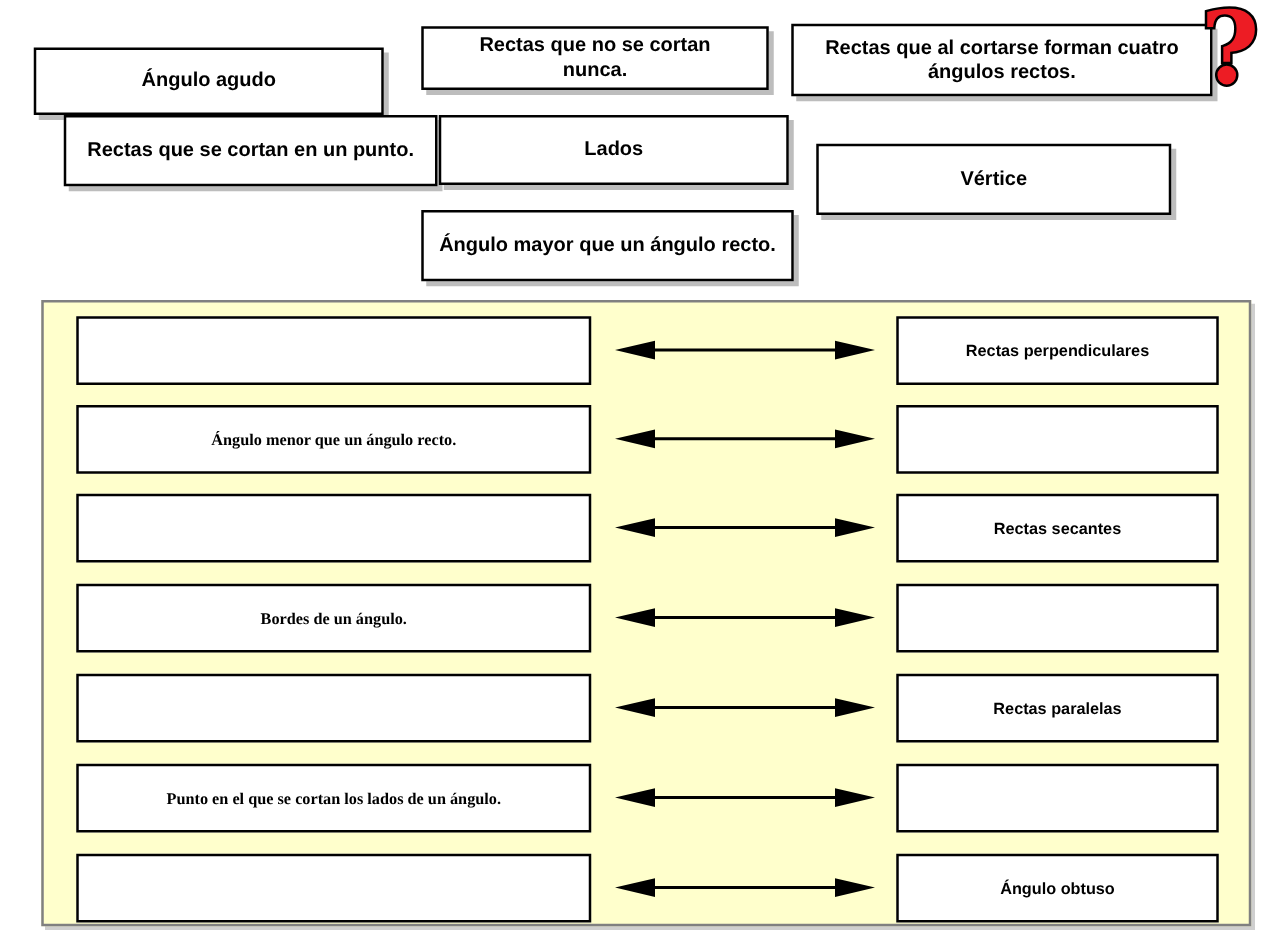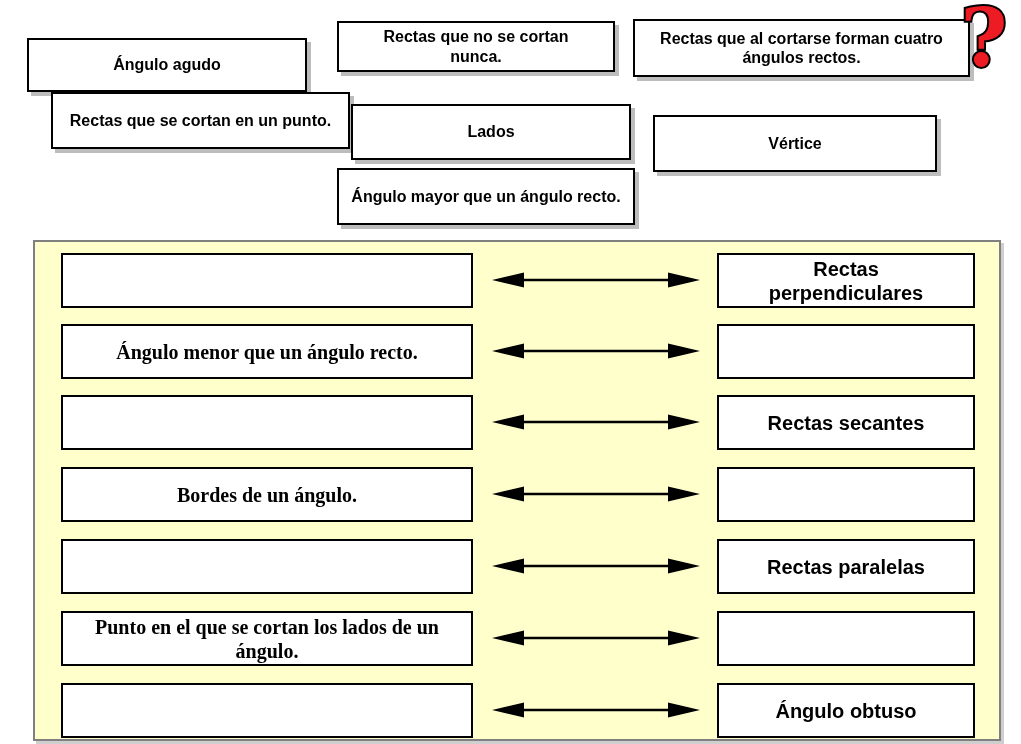--- a/index.html
+++ b/index.html
@@ -27,21 +27,21 @@
     font-size: 16px;
     line-height: 1.2;
     color: #000000;
     cursor: move;
     padding: 0 12px;
   }
   .c0 { left: 27px;  top: 18px;  width: 280px; height: 54px; margin-top: 20px; }
   .c1 { left: 337px; top: 21px;  width: 278px; height: 51px; padding: 0 20px; }
   .c2 { left: 633px; top: 19px;  width: 337px; height: 58px; padding: 0 8px; }
   .c3 { left: 27px;  top: 92px;  width: 299px; height: 57px; margin-left: 24px; }
-  .c4 { left: 351px; top: 92px;  width: 280px; height: 56px; margin-top: 12px; }
+  .c4 { left: 351px; top: 92px;  width: 280px; height: 56px; }
   .c5 { left: 653px; top: 91px;  width: 284px; height: 57px; margin-top: 24px; }
   .c6 { left: 337px; top: 168px; width: 298px; height: 57px; }
 
   
   .qmark {
     position: absolute;
     left: 950px;
     top: 0px;
     width: 66px;
     height: 78px;
@@ -79,21 +79,21 @@
     box-sizing: border-box;
     top: 0;
     height: 55px;
     background: #ffffff;
     border: 2px solid #000000;
     display: flex;
     align-items: center;
     justify-content: center;
     text-align: center;
     font-weight: bold;
-    font-size: 20px;
+    font-size: 13px;
     line-height: 1.2;
     color: #000000;
     padding: 0 16px;
   }
   .slot.left  { left: 26px;  width: 412px; font-family: Liberation Serif, serif; }
   .slot.right { left: 682px; width: 258px; }
 
   .arrow {
     position: absolute;
     left: 456px;

